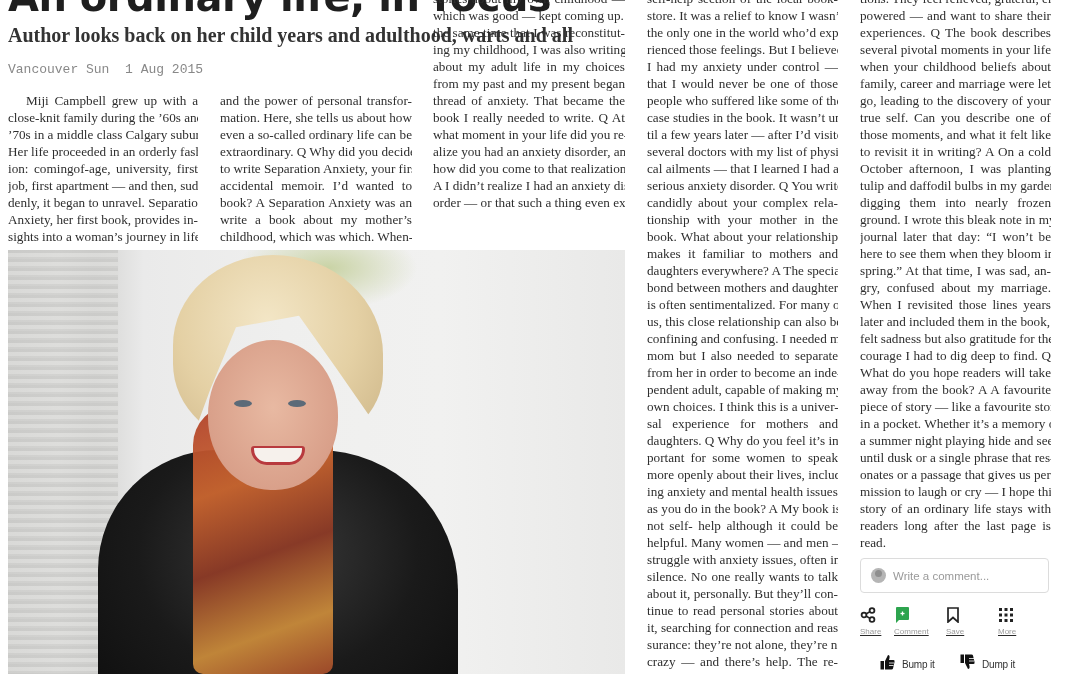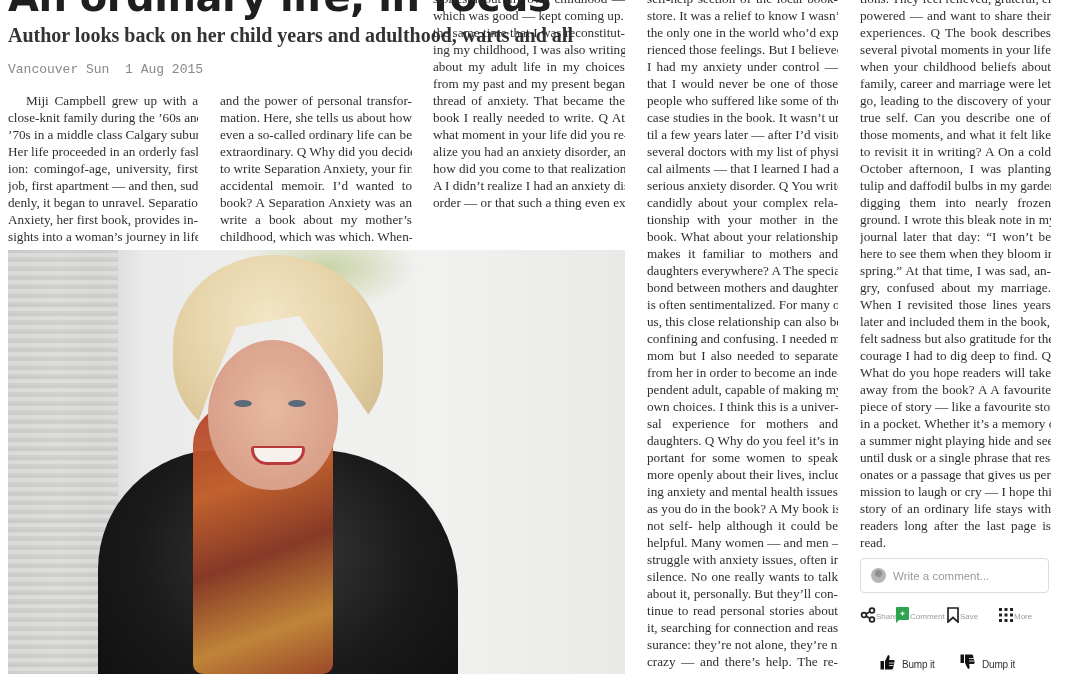--- a/index.html
+++ b/index.html
@@ -67,21 +67,21 @@
   }
   .comment-box .avatar { width: 15px; height: 15px; border-radius: 50%; background: #b5b5b5; margin: 0 7px 0 10px; position: relative; overflow:hidden;}
   .comment-box .avatar::after { content:""; position:absolute; left:4px; top:2px; width:7px; height:7px; border-radius:50%; background:#8f8f8f; }
   .comment-box input {
     border: none; outline: none; font-family: "Liberation Sans", sans-serif; font-size: 11.5px;
     color: #555; width: 140px; background: transparent; padding: 0;
   }
   .comment-box input::placeholder { color: #9a9a9a; }
 
   .actions { position: absolute; left: 860px; top: 606px; width: 190px; display: flex; }
-  .action { width: 52px; display: flex; flex-direction: row; align-items: center; cursor: pointer; }
+  .action { width: 52px; display: flex; flex-direction: column; align-items: flex-start; cursor: pointer; text-decoration: underline; }
   .action:nth-child(1) { width: 34px; }
   .action .ic { height: 18px; display:flex; align-items:center; justify-content:center; }
   .action .lbl { font-family: "Liberation Sans", sans-serif; font-size: 8px; color: #9a9a9a; margin-top: 3px; }
 
   .votes { position: absolute; left: 880px; top: 654px; width: 160px; display: flex; }
   .vote { display: flex; align-items: center; cursor: pointer; width: 95px; }
   .vote .lbl { font-family: "Liberation Sans", sans-serif; font-size: 10px; color: #333; margin-left: 7px; letter-spacing:-0.2px; }
 </style>
 </head>
 <body>

